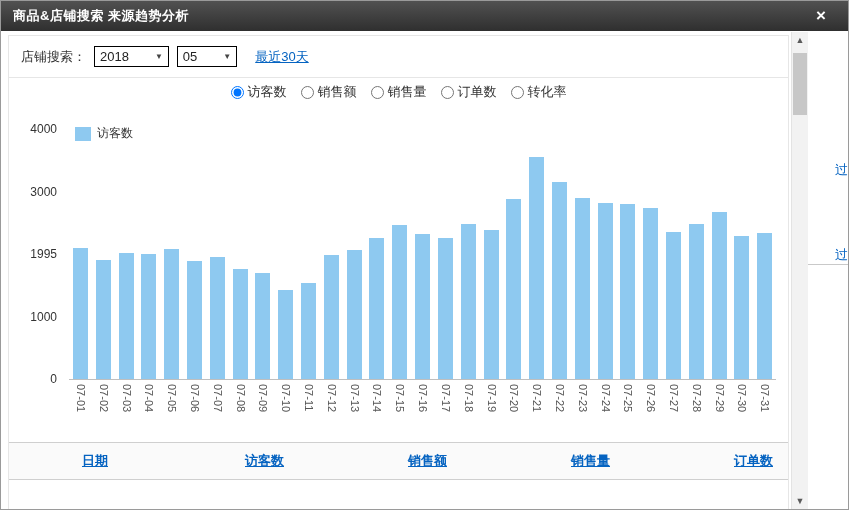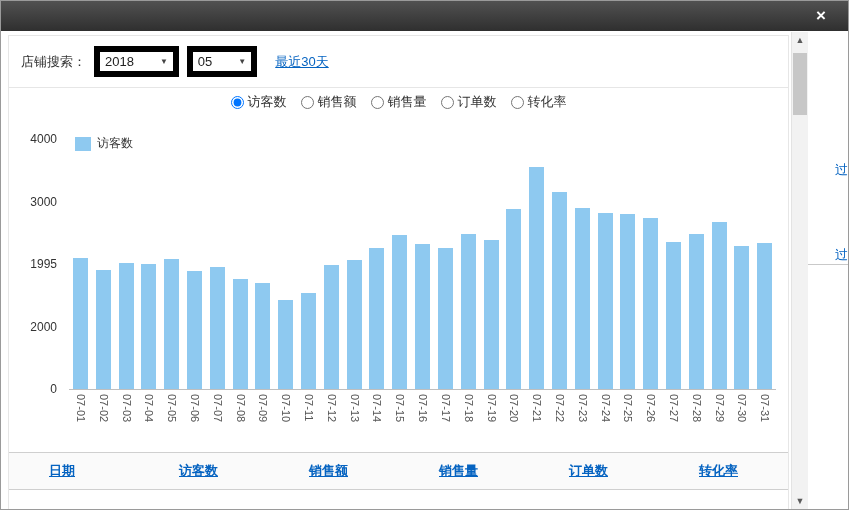--- a/index.html
+++ b/index.html
@@ -8,21 +8,21 @@
   
   .titlebar{height:30px;background:linear-gradient(#515151,#2f2f2f);display:flex;align-items:center;
             padding:0 12px;box-sizing:border-box;}
   .titlebar .title{color:#fff;font-size:13px;font-weight:bold;letter-spacing:0.5px;}
   .close{position:absolute;top:7px;right:22px;color:#fff;font-size:17px;font-weight:bold;line-height:16px;cursor:pointer;}
   
   .content{position:absolute;left:0;top:30px;width:791px;height:479px;background:#fff;}
   .panel{position:absolute;left:7px;top:4px;right:3px;bottom:0;border:1px solid #e6e6e6;border-bottom:none;background:#fff;}
   .filter-row{display:flex;align-items:center;gap:8px;padding:10px 12px;border-bottom:1px solid #e6e6e6;}
   .flabel{font-size:13px;color:#333;}
-  .select{display:inline-flex;align-items:center;justify-content:space-between;gap:26px;border:6px solid #000000;
+  .select{display:inline-flex;align-items:center;justify-content:space-between;gap:26px;border:1px solid #000000;
           background:#fff;padding:2px 5px;font-size:13px;color:#222;min-width:44px;cursor:pointer;}
   .caret{font-size:8px;color:#444;}
   .link{color:#0563c1;text-decoration:underline;font-size:13px;cursor:pointer;}
   .recent{margin-left:10px;}
   .section-row{display:flex;align-items:center;padding:9px 12px 5px;}
   .dot{width:7px;height:7px;border:3px solid #ff9900;border-radius:50%;background:#fff;display:inline-block;}
   .section-title{color:#1e6fc0;font-size:14px;font-weight:bold;margin-left:9px;}
   .download{margin-left:auto;margin-right:8px;font-weight:bold;}
   .radio-row{display:flex;justify-content:center;align-items:center;gap:14px;padding:5px 0 2px;}
   .radio-row label{display:inline-flex;align-items:center;gap:4px;font-size:13px;color:#333;cursor:pointer;}
@@ -35,41 +35,42 @@
   .ytick{position:absolute;right:6px;transform:translateY(50%);font-size:12px;color:#333;}
   .plot{margin-left:46px;margin-right:4px;height:250px;border-bottom:1px solid #bfbfbf;display:flex;align-items:flex-end;}
   .col{flex:1;display:flex;justify-content:center;align-items:flex-end;height:100%;}
   .bar{width:15px;}
   .xlabels{margin-left:46px;margin-right:4px;display:flex;padding-top:4px;height:44px;}
   .xlab{flex:1;display:flex;justify-content:center;}
   .xlab span{writing-mode:vertical-rl;font-size:11px;color:#555;line-height:1;}
   
   .table-head{display:flex;margin-top:14px;border-top:1px solid #cfcfcf;border-bottom:1px solid #cfcfcf;
               background:#fafafa;padding:8px 0 9px 40px;}
-  .th{flex:0 0 130px;}
+  .th{flex:0 0 130px;margin-left:33px;}
   .th span{color:#0563c1;font-size:13px;font-weight:bold;text-decoration:underline;cursor:pointer;}
   
   .vscroll{position:absolute;left:790px;top:31px;width:17px;height:478px;background:#f2f2f2;border-left:1px solid #e3e3e3;box-sizing:border-box;}
   .sbtn{position:absolute;left:0;width:16px;height:17px;background:#f2f2f2;color:#5a5a5a;font-size:9px;line-height:17px;text-align:center;cursor:pointer;user-select:none;}
   .sbtn.up{top:0;}
   .sbtn.down{bottom:0;}
   .thumb{position:absolute;left:1px;top:21px;width:14px;height:62px;background:#c7c7c7;cursor:pointer;}
   
   .right-strip{position:absolute;left:807px;top:30px;width:42px;height:480px;background:#fff;overflow:hidden;}
   .strip-line{position:absolute;left:0;right:0;top:233px;border-top:1px solid #c9c9c9;}
   .frag{position:absolute;left:27px;color:#0563c1;font-size:13px;}
   .frag0{top:130px;}
   .frag1{top:215px;}
 </style>
 </head>
 <body>
 
 <div class="screen">
 
   <div class="titlebar">
+    <span class="title">商品&amp;店铺搜索 来源趋势分析</span>
     <span class="close">×</span>
   </div>
 
   <div class="content">
     <div class="panel">
 
       <div class="filter-row">
         <span class="flabel">店铺搜索：</span>
         <span class="select">
           <span>2018</span>
@@ -106,21 +107,21 @@
           </label>
         </div>
 
       <div class="chart">
         <div class="legend">
           <span class="lgbox" style="background: rgb(142, 201, 240);"></span>
           <span>访客数</span>
         </div>
         <div class="yaxis">
             <span class="ytick" style="bottom: 0%;">0</span>
-            <span class="ytick" style="bottom: 25%;">2000</span>
+            <span class="ytick" style="bottom: 25%;">1000</span>
             <span class="ytick" style="bottom: 50%;">1995</span>
             <span class="ytick" style="bottom: 75%;">3000</span>
             <span class="ytick" style="bottom: 100%;">4000</span>
           </div>
         <div class="plot">
             <div class="col">
               <div class="bar" title="07-01: 2100" style="height: 52.5%; background: rgb(142, 201, 240);"></div>
             </div>
             <div class="col">
               <div class="bar" title="07-02: 1900" style="height: 47.5%; background: rgb(142, 201, 240);"></div>

